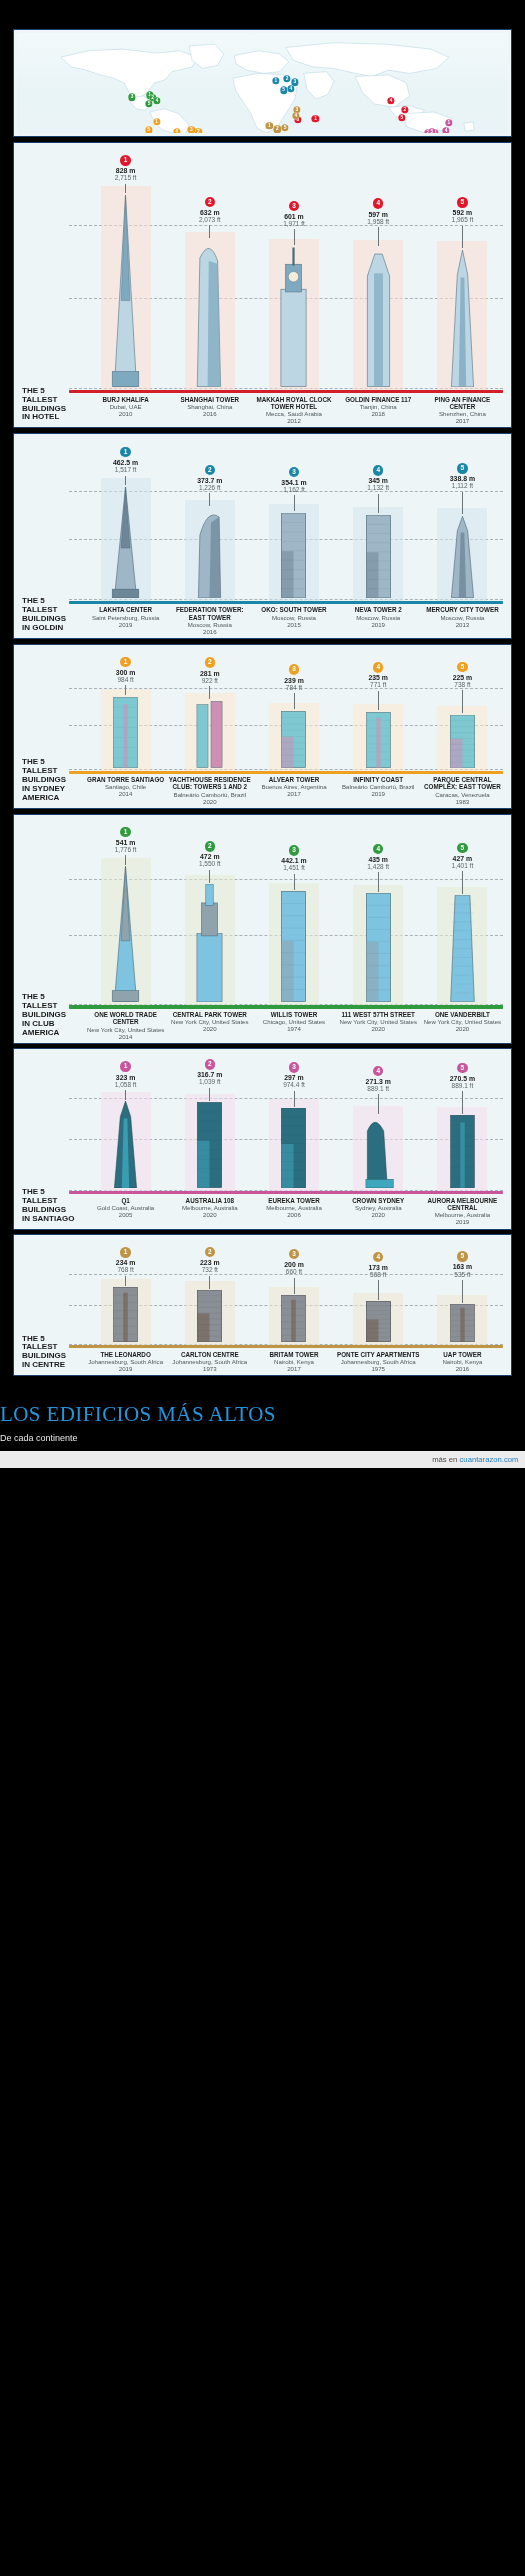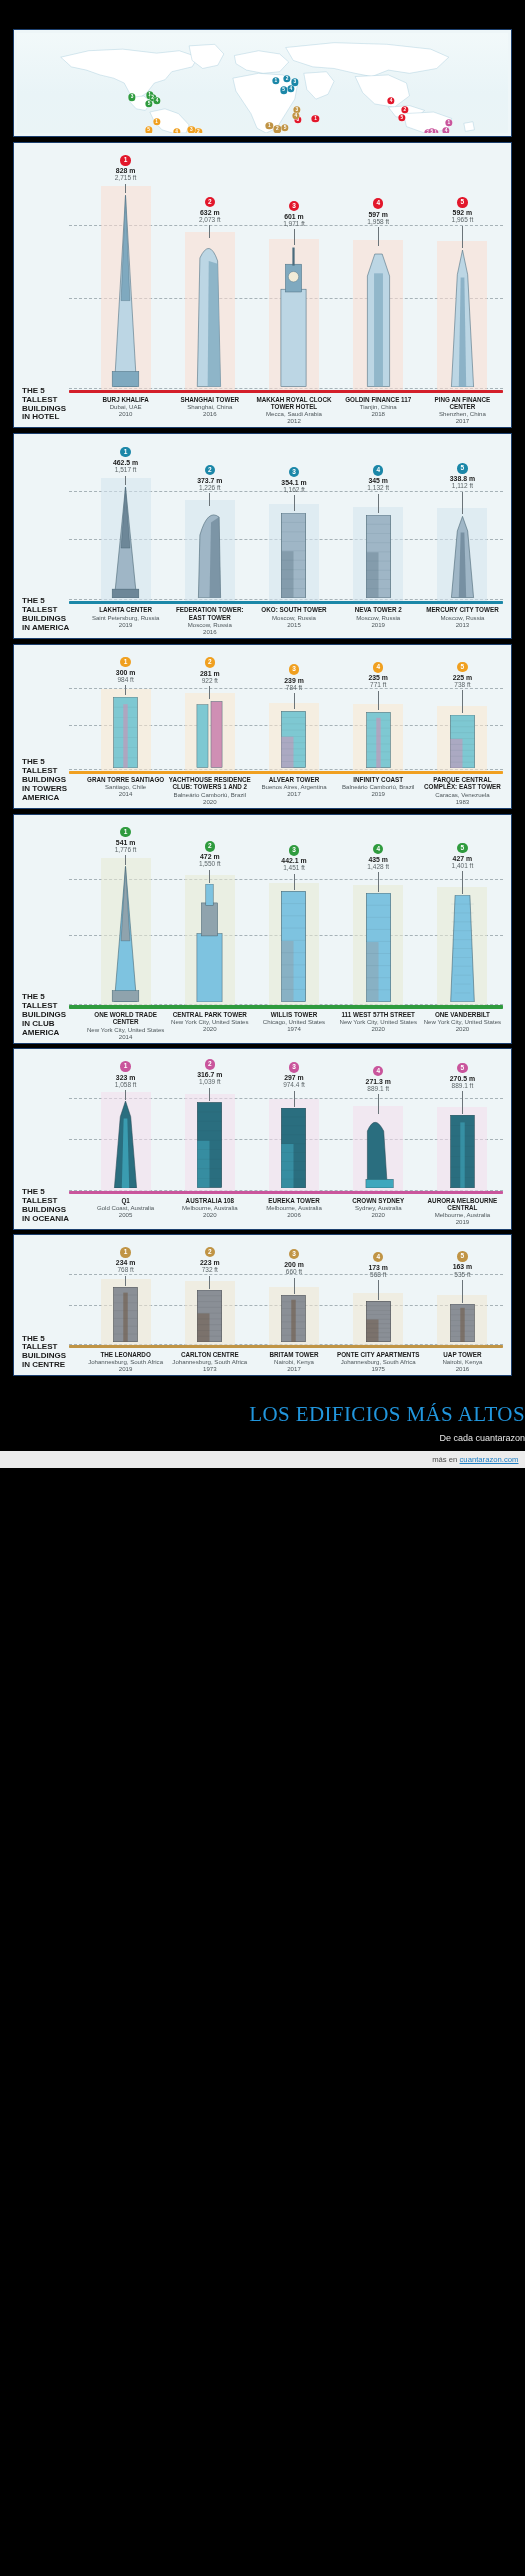--- a/index.html
+++ b/index.html
@@ -133,38 +133,38 @@
     font-weight: bold;
     line-height: 1.12;
     color: #1a1a1a;
     z-index: 4;
   }
 
   
   .footer {
     margin-top: 14.5px;
     background: #000;
-    text-align: right;
+    text-align: left;
     padding: 11.3px 0 8px 0;
   }
   .ftitle {
     font-family: "Liberation Serif", serif;
     color: #2196dd;
     font-size: 21px;
     letter-spacing: 0.4px;
   }
   .fsub { color: #e8e8e8; font-size: 9px; margin-top: 5.7px; }
   .credit {
     background: #ececec;
     text-align: right;
     font-size: 7.7px;
     color: #4a4a4a;
     padding: 4px 6.5px;
   }
-  .credit .dom { color: #1f7fc4; text-decoration: underline; }
+  .credit .dom { color: #1f7fc4; }
 </style>
 </head>
 <body>
 
 <div class="page">
 
   <div class="map-wrap">
     <div class="map-inner" id="map-inner">
       <svg class="map-svg" viewBox="0 0 650 124" preserveAspectRatio="none">
         <g fill="#ffffff" stroke="#9cc7d8" stroke-width="0.5">
@@ -333,21 +333,21 @@
             <div class="loc">Shenzhen, China</div>
             <div class="yr">2017</div>
           </div>
         </div>
       </div>
       <div class="section">
         <div class="blocktitle" style="bottom: 4.8px;">
           <div>THE 5</div>
           <div>TALLEST</div>
           <div>BUILDINGS</div>
-          <div>IN AMERICA</div>
+          <div>IN GOLDIN</div>
         </div>
         <div class="chart" style="height: 162px;">
           <div class="gridlines">
             <div class="gridline" style="top: 32%;"></div>
             <div class="gridline" style="top: 62%;"></div>
             <div class="gridline" style="top: 99%;"></div>
           </div>
           <div class="col">
             <div class="band" style="height: 123px; background: rgb(212, 228, 238);"></div>
             <div class="labelgrp">
@@ -458,21 +458,21 @@
             <div class="loc">Moscow, Russia</div>
             <div class="yr">2013</div>
           </div>
         </div>
       </div>
       <div class="section">
         <div class="blocktitle" style="bottom: 4.8px;">
           <div>THE 5</div>
           <div>TALLEST</div>
           <div>BUILDINGS</div>
-          <div>IN TOWERS</div>
+          <div>IN SYDNEY</div>
           <div>AMERICA</div>
         </div>
         <div class="chart" style="height: 121px;">
           <div class="gridlines">
             <div class="gridline" style="top: 32%;"></div>
             <div class="gridline" style="top: 62%;"></div>
             <div class="gridline" style="top: 99%;"></div>
           </div>
           <div class="col">
             <div class="band" style="height: 82px; background: rgb(251, 232, 207);"></div>
@@ -733,21 +733,21 @@
             <div class="loc">New York City, United States</div>
             <div class="yr">2020</div>
           </div>
         </div>
       </div>
       <div class="section">
         <div class="blocktitle" style="bottom: 4.8px;">
           <div>THE 5</div>
           <div>TALLEST</div>
           <div>BUILDINGS</div>
-          <div>IN OCEANIA</div>
+          <div>IN SANTIAGO</div>
         </div>
         <div class="chart" style="height: 137px;">
           <div class="gridlines">
             <div class="gridline" style="top: 32%;"></div>
             <div class="gridline" style="top: 62%;"></div>
             <div class="gridline" style="top: 99%;"></div>
           </div>
           <div class="col">
             <div class="band" style="height: 99px; background: rgb(244, 220, 237);"></div>
             <div class="labelgrp">
@@ -1004,19 +1004,19 @@
             <div class="nm">UAP TOWER</div>
             <div class="loc">Nairobi, Kenya</div>
             <div class="yr">2016</div>
           </div>
         </div>
       </div>
     </div>
 
   <div class="footer">
     <div class="ftitle">LOS EDIFICIOS MÁS ALTOS</div>
-    <div class="fsub">De cada cuantarazon</div>
+    <div class="fsub">De cada continente</div>
   </div>
   <div class="credit">
     <span>más en </span><span class="dom">cuantarazon.com</span>
   </div>
 </div>
 
 
 </body></html>

